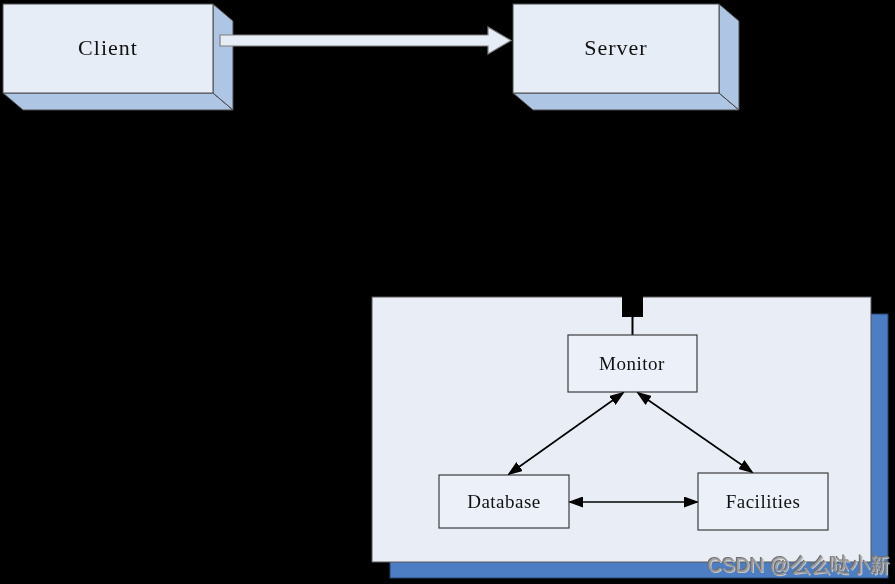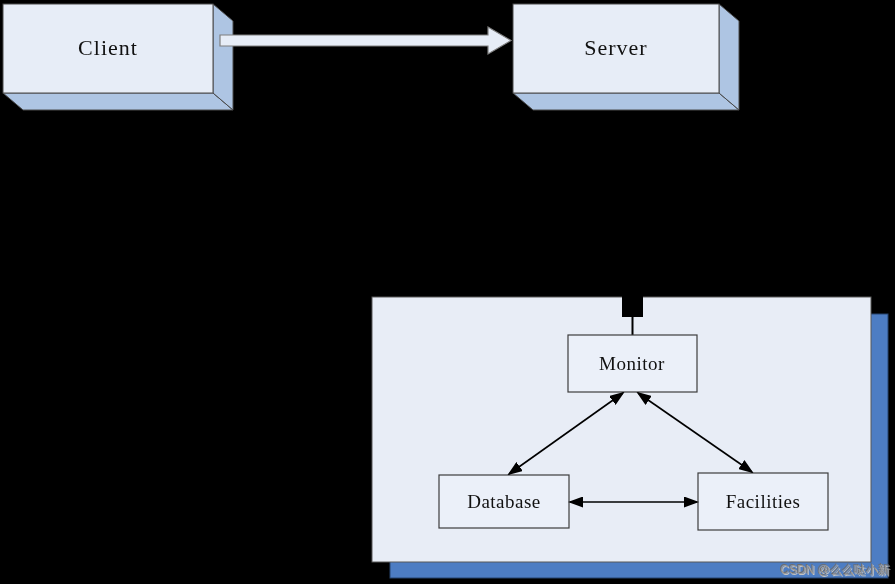--- a/index.html
+++ b/index.html
@@ -37,21 +37,21 @@
     font-size: 22px;
     fill: #111;
     text-anchor: middle;
     letter-spacing: 1px;
   }
   #watermark {
     position: absolute;
     right: 5px;
     bottom: 5px;
     font-family: "Liberation Sans", "DejaVu Sans", sans-serif;
-    font-size: 12px;
+    font-size: 20px;
     color: #9c9c9c;
     text-shadow: -1px -1px 0 #6e6e6e, 1px 1px 0 #c4c4c4;
     white-space: nowrap;
     z-index: 5;
   }
 </style>
 </head>
 <body>
 
 <div id="stage">

